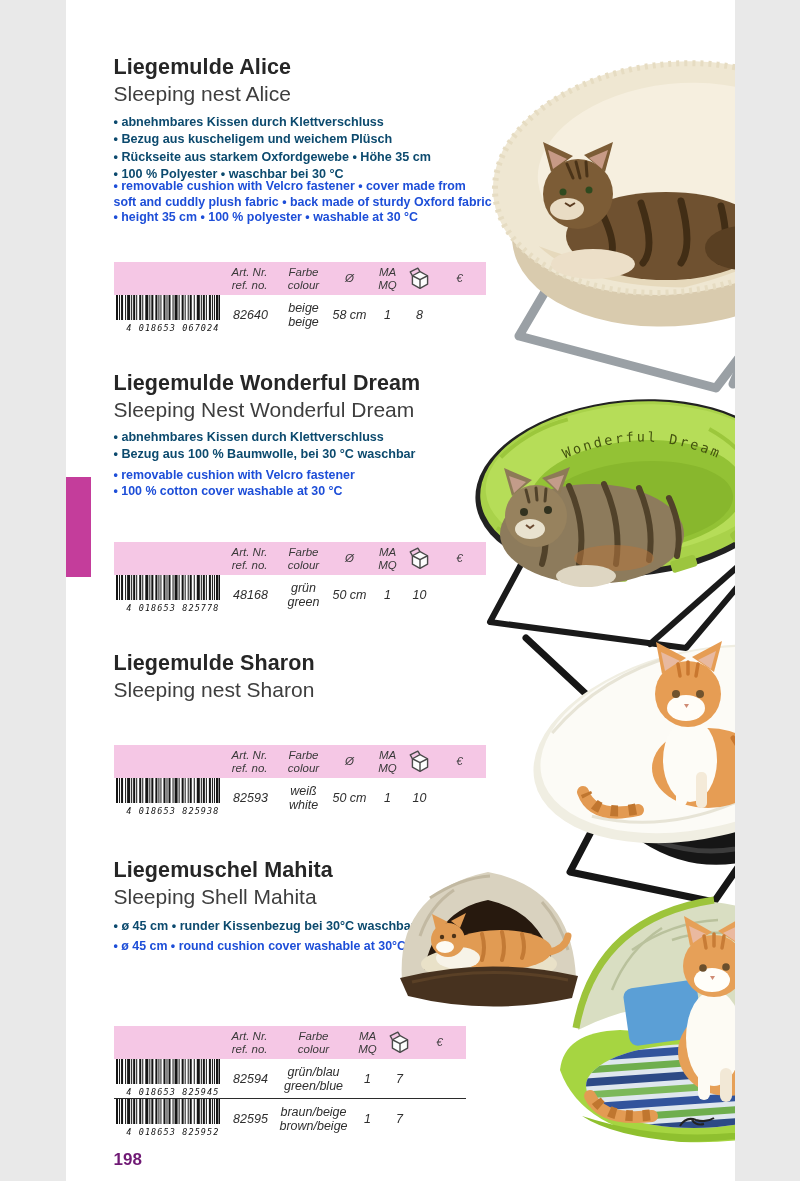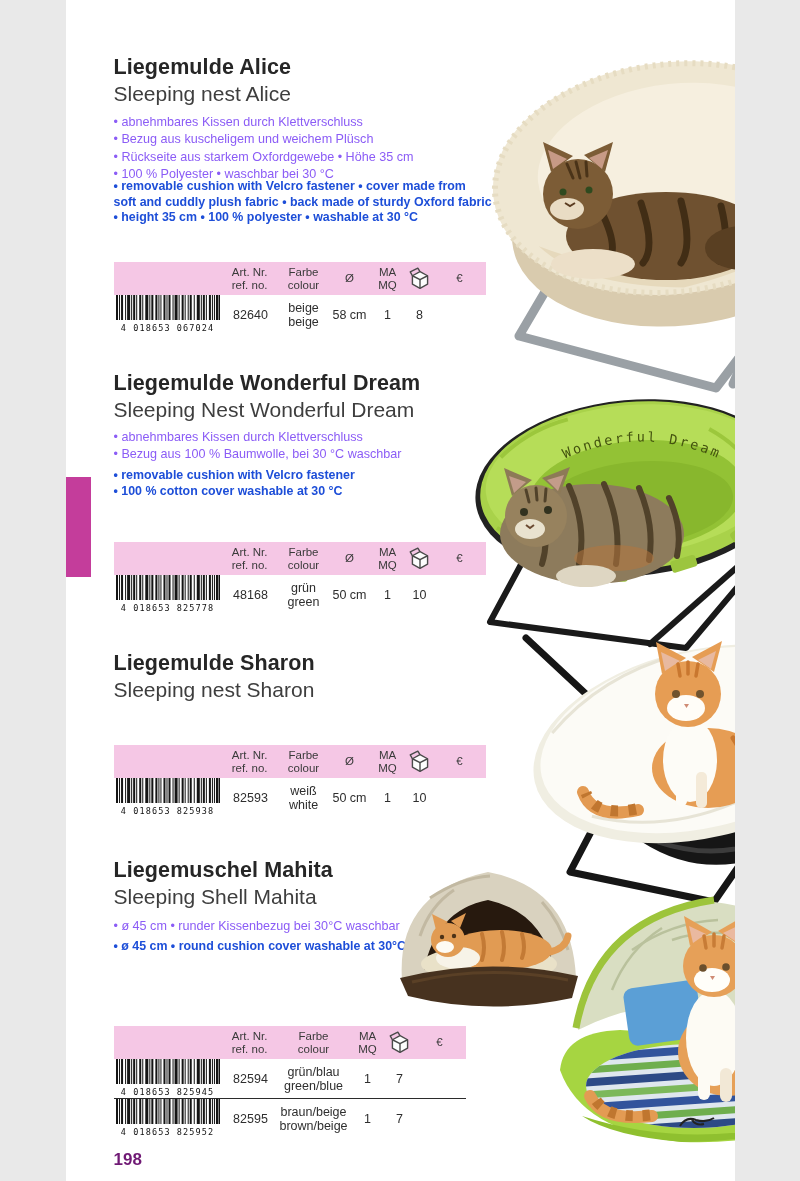--- a/index.html
+++ b/index.html
@@ -4,38 +4,38 @@
 <style>
   html,body { margin:0; padding:0; background:#e9e9e9; }
   .page {
     position:relative; width:669px; height:1181px; margin:0 auto;
     background:#ffffff; overflow:hidden;
     font-family:"Liberation Sans", sans-serif;
   }
   .sec-title { position:absolute; font-size:21.5px; font-weight:700; color:#262626; letter-spacing:.1px; white-space:nowrap; }
   .sec-sub   { position:absolute; font-size:21px;  font-weight:400; color:#3e3e3e; white-space:nowrap;text-align:right; }
   .blist { position:absolute; white-space:nowrap; }
-  .blist.de div { font-size:12.6px; font-weight:400; color:#8b5cf6; line-height:17.4px; }
+  .blist.de div { font-size:12.6px; font-weight:700; color:#0c4a6e; line-height:17.4px; }
   .blist.en div { font-size:12.4px; font-weight:700; color:#1d4ed8; line-height:15.6px; }
 
   .photo { position:absolute; z-index:1; }
   .photo svg { display:block; }
 
-  .ptable { position:absolute; z-index:2; }
+  .ptable { position:absolute; z-index:2;font-style:italic; }
   .thead, .trow { display:grid; align-items:center; }
   .g7 { grid-template-columns:110px 54px 52px 40px 36px 28px 52px; }
   .g6 { grid-template-columns:110px 54px 72px 36px 28px 52px; }
   .thead { background:#f5c7e5; height:33px; }
   .th { display:flex; flex-direction:column; align-items:center; justify-content:center; font-size:11.5px; line-height:13px; color:#3a3a3a; }
   .th-art { align-items:flex-end; padding-right:10px; }
   .trow { height:40px; }
   .trow39 { height:39px; }
   .row-divide { border-top:1px solid #2b2b2b; }
   .td { text-align:center; font-size:12.5px; color:#2e2e2e; line-height:14px; }
-  .bccell { justify-self:start; padding-left:2px; }
+  .bccell { justify-self:start; padding-left:2px;text-align:right; }
   .barcode .bars { width:104px; height:25px; display:block; }
   .barcode .ean { font-family:"DejaVu Sans Mono", monospace; font-size:8.5px; letter-spacing:1.1px; color:#111; margin-top:1px; white-space:nowrap; }
 
   .side-tab { position:absolute; left:0; top:477px; width:25px; height:100px; background:#c43d9b; z-index:3; }
   .page-num { position:absolute; left:48px; top:1150px; font-size:17px; font-weight:700; color:#701a75; }
   .inset { position:absolute; left:703px; top:500px; width:99px; height:70px; z-index:2;
            border:2px solid #fff; box-shadow:1px 3px 5px rgba(0,0,0,.35); }
 </style>
 </head>
 <body>

